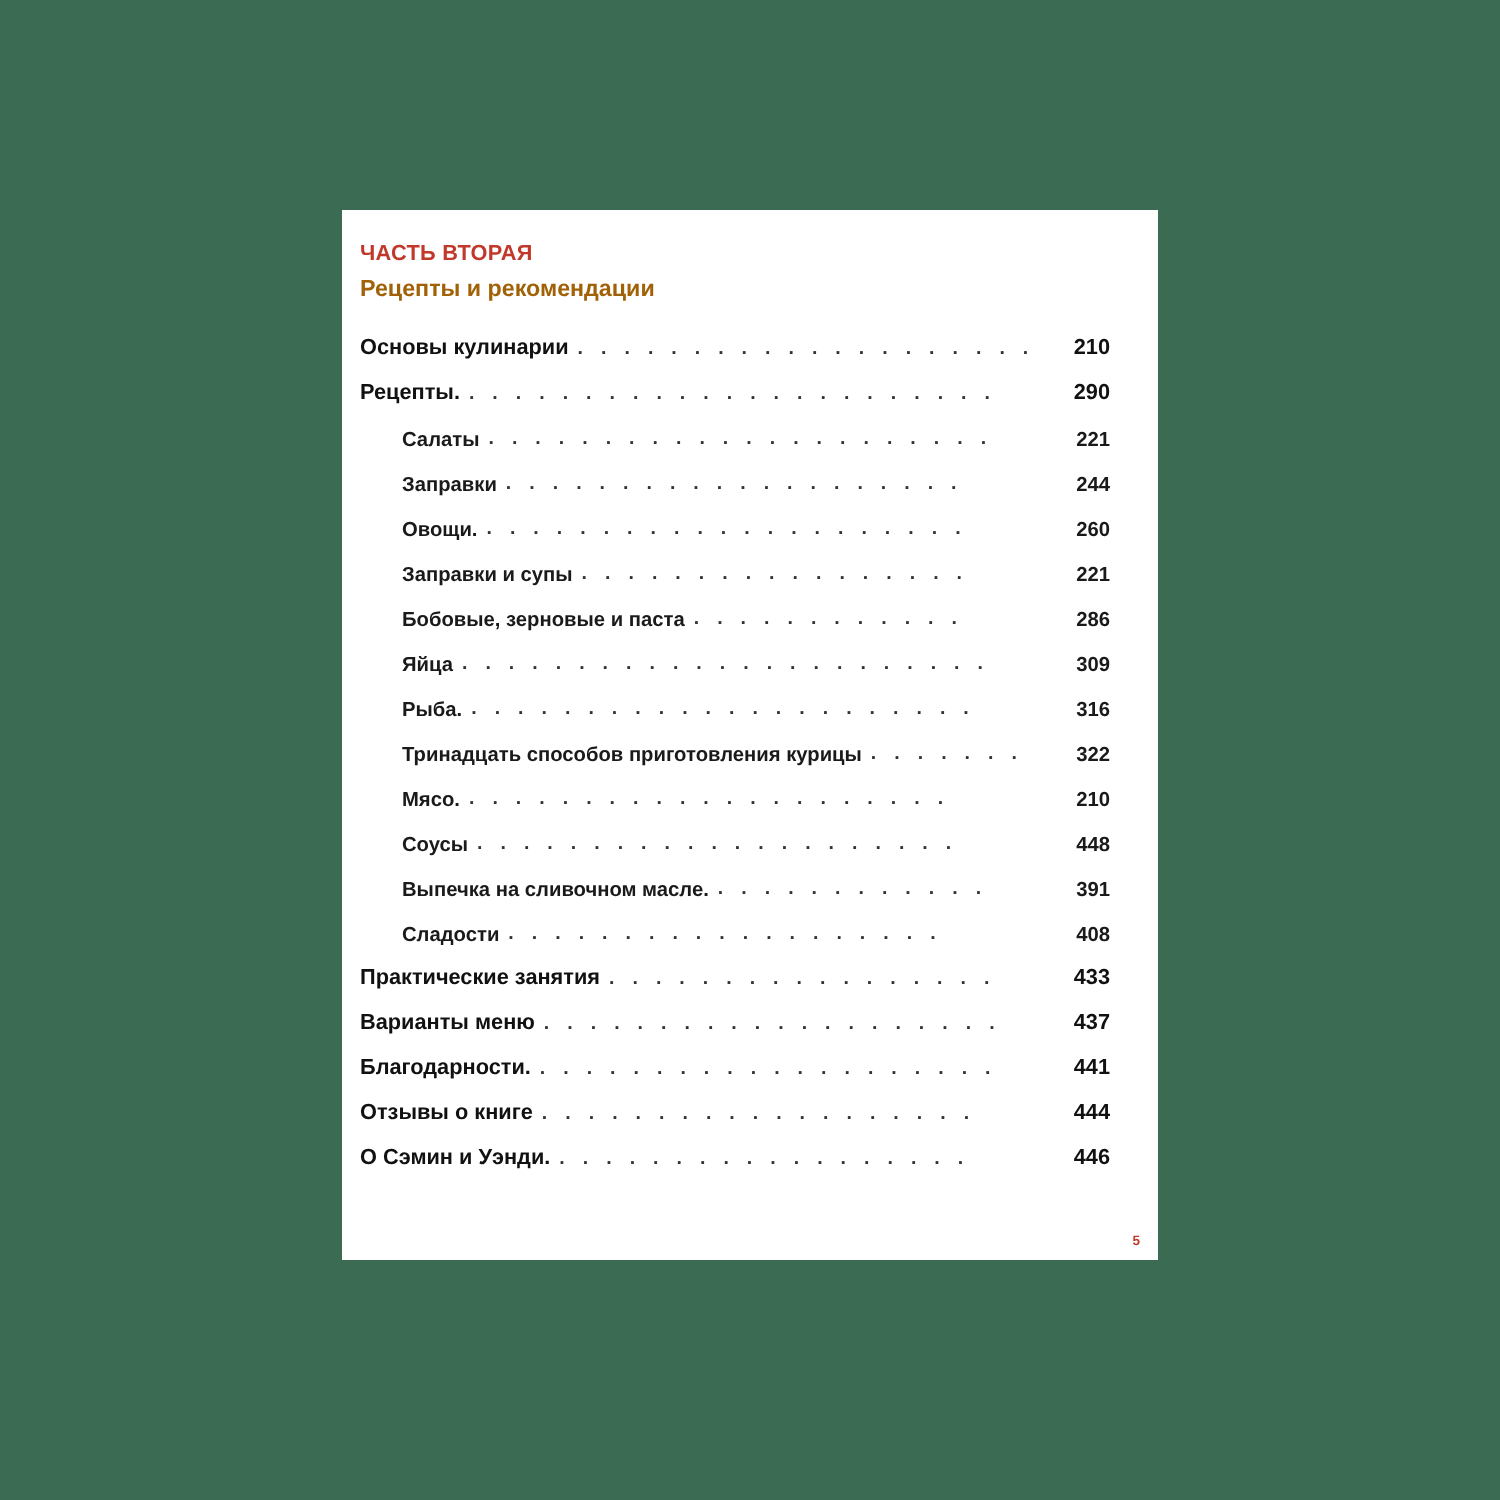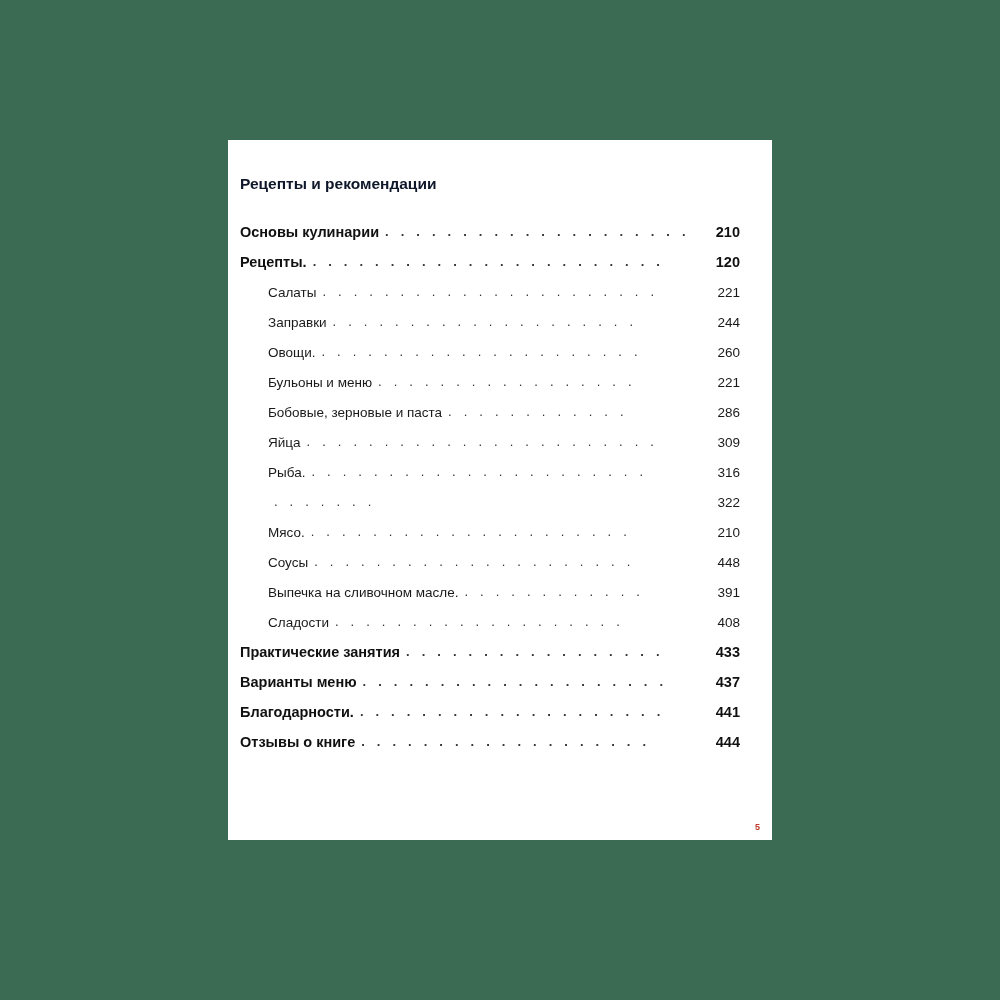--- a/index.html
+++ b/index.html
@@ -36,25 +36,25 @@
     width: 500px;
   }
   .part-label {
     color: #c0392b;
     font-weight: bold;
     font-size: 14.5px;
     letter-spacing: 0.2px;
     line-height: 1.3;
   }
   .part-title {
-    color: #0f172a;
+    color: #a16207;
     font-weight: bold;
     font-size: 15.5px;
     line-height: 1.4;
-    margin-top: 13px;
+    margin-top: 3px;
   }
   .toc-list {
     position: absolute;
     left: 12px;
     top: 70px;
     width: 500px;
   }
   .toc-row {
     display: flex;
     align-items: flex-end;
@@ -62,21 +62,21 @@
     box-sizing: border-box;
   }
   .toc-row.level-1 {
     font-weight: bold;
     font-size: 14.5px;
     color: #111111;
     height: 30px;
     padding-left: 0px;
   }
   .toc-row.level-2 {
-    font-weight: normal;
+    font-weight: bold;
     font-size: 13.5px;
     color: #1a1a1a;
     height: 30px;
     padding-left: 28px;
   }
   .toc-title {
     white-space: nowrap;
     flex: 0 0 auto;
   }
   .toc-dots {
@@ -105,70 +105,72 @@
     color: #c0392b;
   }
 </style>
 </head>
 <body>
 
 <div class="page-wrap">
   <div class="page-inner">
 
     <div class="toc-header">
+      <div class="part-label">ЧАСТЬ ВТОРАЯ</div>
       <div class="part-title">Рецепты и рекомендации</div>
     </div>
 
     <div class="toc-list">
         <div class="toc-row level-1">
           <span class="toc-title">Основы кулинарии</span>
           <span class="toc-dots">. . . . . . . . . . . . . . . . . . . .</span>
           <span class="toc-page">210</span>
         </div>
         <div class="toc-row level-1">
           <span class="toc-title">Рецепты.</span>
           <span class="toc-dots">. . . . . . . . . . . . . . . . . . . . . . .</span>
-          <span class="toc-page">120</span>
+          <span class="toc-page">290</span>
         </div>
         <div class="toc-row level-2">
           <span class="toc-title">Салаты</span>
           <span class="toc-dots">. . . . . . . . . . . . . . . . . . . . . .</span>
           <span class="toc-page">221</span>
         </div>
         <div class="toc-row level-2">
           <span class="toc-title">Заправки</span>
           <span class="toc-dots">. . . . . . . . . . . . . . . . . . . .</span>
           <span class="toc-page">244</span>
         </div>
         <div class="toc-row level-2">
           <span class="toc-title">Овощи.</span>
           <span class="toc-dots">. . . . . . . . . . . . . . . . . . . . .</span>
           <span class="toc-page">260</span>
         </div>
         <div class="toc-row level-2">
-          <span class="toc-title">Бульоны и меню</span>
+          <span class="toc-title">Заправки и супы</span>
           <span class="toc-dots">. . . . . . . . . . . . . . . . .</span>
           <span class="toc-page">221</span>
         </div>
         <div class="toc-row level-2">
           <span class="toc-title">Бобовые, зерновые и паста</span>
           <span class="toc-dots">. . . . . . . . . . . .</span>
           <span class="toc-page">286</span>
         </div>
         <div class="toc-row level-2">
           <span class="toc-title">Яйца</span>
           <span class="toc-dots">. . . . . . . . . . . . . . . . . . . . . . .</span>
           <span class="toc-page">309</span>
         </div>
         <div class="toc-row level-2">
           <span class="toc-title">Рыба.</span>
           <span class="toc-dots">. . . . . . . . . . . . . . . . . . . . . .</span>
           <span class="toc-page">316</span>
         </div>
         <div class="toc-row level-2">
+          <span class="toc-title">Тринадцать способов приготовления курицы</span>
           <span class="toc-dots">. . . . . . .</span>
           <span class="toc-page">322</span>
         </div>
         <div class="toc-row level-2">
           <span class="toc-title">Мясо.</span>
           <span class="toc-dots">. . . . . . . . . . . . . . . . . . . . .</span>
           <span class="toc-page">210</span>
         </div>
         <div class="toc-row level-2">
           <span class="toc-title">Соусы</span>
@@ -198,17 +200,22 @@
         <div class="toc-row level-1">
           <span class="toc-title">Благодарности.</span>
           <span class="toc-dots">. . . . . . . . . . . . . . . . . . . .</span>
           <span class="toc-page">441</span>
         </div>
         <div class="toc-row level-1">
           <span class="toc-title">Отзывы о книге</span>
           <span class="toc-dots">. . . . . . . . . . . . . . . . . . .</span>
           <span class="toc-page">444</span>
         </div>
+        <div class="toc-row level-1">
+          <span class="toc-title">О Сэмин и Уэнди.</span>
+          <span class="toc-dots">. . . . . . . . . . . . . . . . . .</span>
+          <span class="toc-page">446</span>
+        </div>
       </div>
 
     <div class="folio">5</div>
   </div>
 </div>
 
 </body></html>

